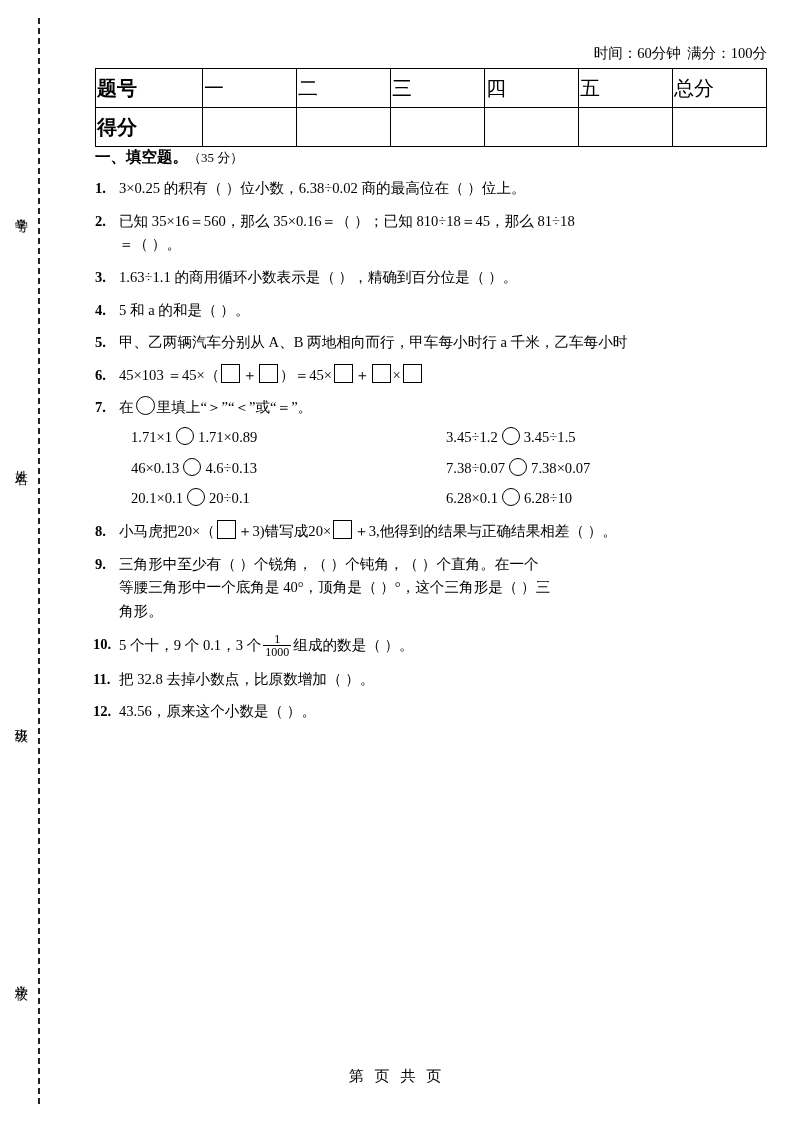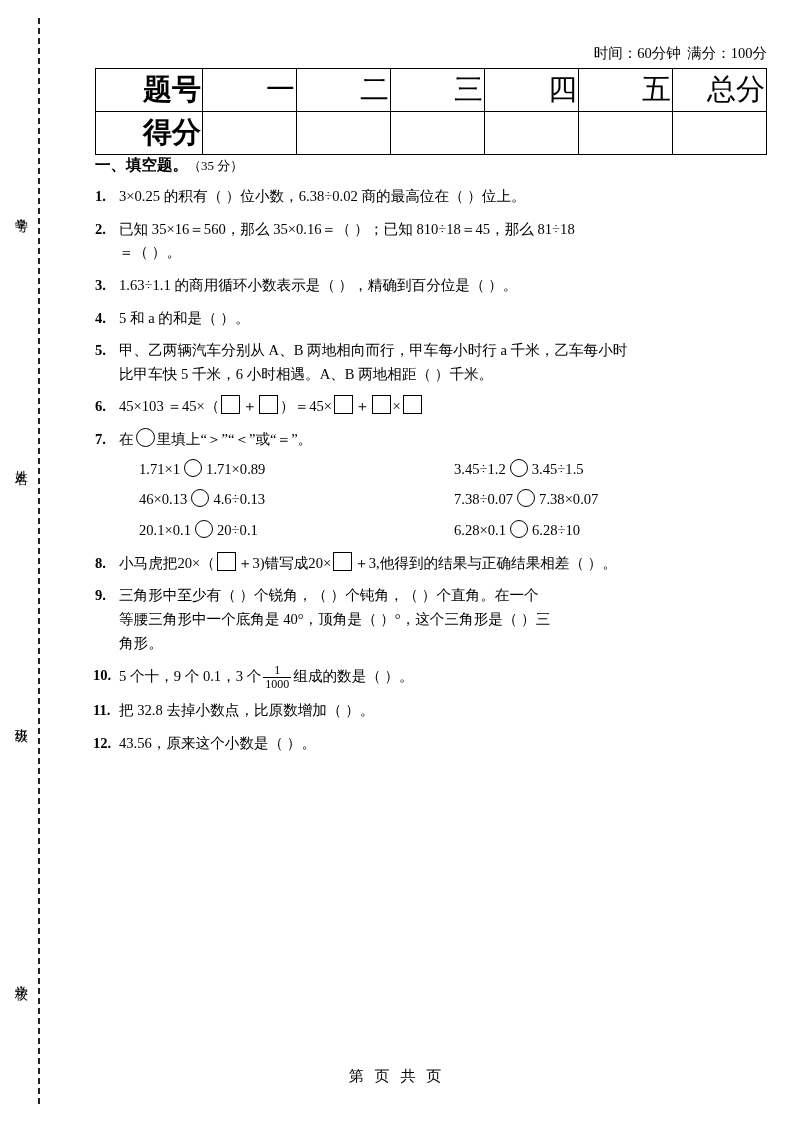--- a/index.html
+++ b/index.html
@@ -80,23 +80,23 @@
   .exam-meta span { margin-left: 3px; }
 
   table.score-table {
     border-collapse: collapse;
     width: 672px;
     table-layout: fixed;
   }
   table.score-table td {
     border: 1px solid #000;
     height: 36px;
-    text-align: right;
+    text-align: left;
     vertical-align: middle;
-    font-size: 29px;
+    font-size: 20px;
     font-family: "DejaVu Sans", sans-serif;
     font-weight: bold;
   }
   table.score-table td.label { width: 104px; }
   table.score-table tr td:not(.label) { font-weight: normal; }
 
   .section-head {
     font-size: 15.5px;
     font-family: "DejaVu Sans", sans-serif;
     font-weight: bold;
@@ -146,21 +146,21 @@
     width: 17px;
     height: 17px;
     border: 1px solid #000;
     border-radius: 50%;
     vertical-align: -3px;
     margin: 0 2px;
   }
 
   .cmp-grid {
     margin-top: 6px;
-    margin-left: 20px;
+    margin-left: 12px;
     width: 630px;
   }
   .cmp-row {
     display: flex;
     margin-bottom: 7px;
   }
   .cmp-cell {
     width: 50%;
     font-size: 14.6px;
   }
@@ -253,21 +253,20 @@
     </div>
 
     <div class="q">
       <span class="num">4.</span>
       <span class="body">5 和 a 的和是（        ）。</span>
     </div>
 
     <div class="q">
       <span class="num">5.</span>
       <span class="body">甲、乙两辆汽车分别从 A、B 两地相向而行，甲车每小时行 a 千米，乙车每小时</span>
-      <span class="body">比甲车快 5 千米，6 小时相遇。A、B 两地相距（        ）千米。</span>
     </div>
 
     <div class="q">
       <span class="num">6.</span>
       <span class="body">
         <span>45×103 ＝45×（</span><span class="box"></span><span>＋</span><span class="box"></span><span>）＝45×</span><span class="box"></span><span>＋</span><span class="box"></span><span>×</span><span class="box"></span>
       </span>
     </div>
 
     <div class="q">

